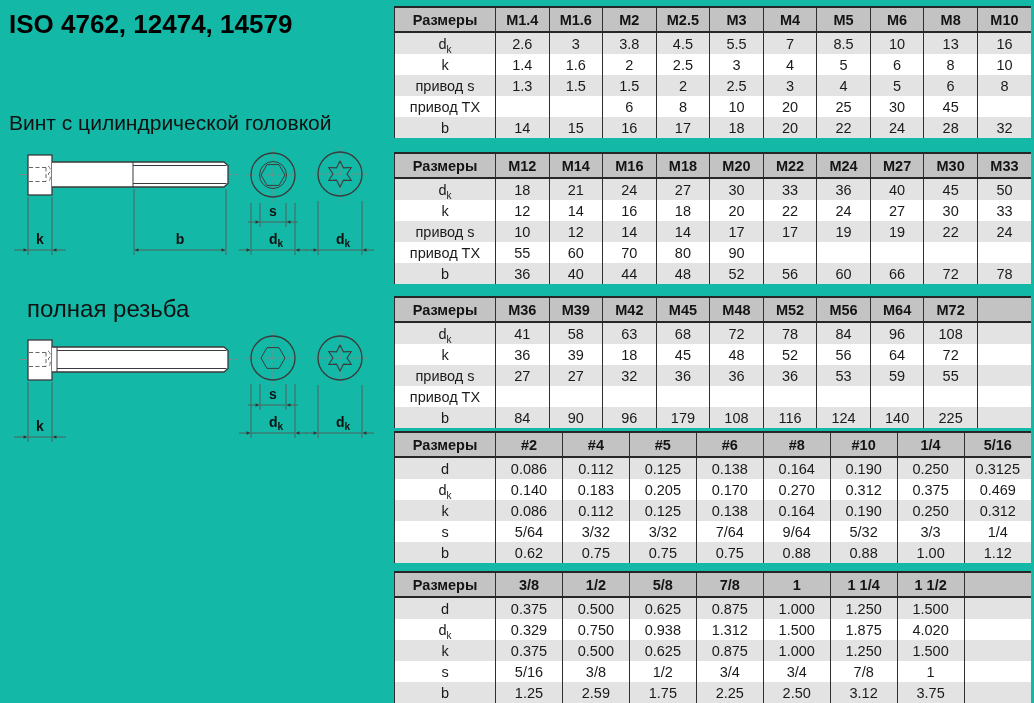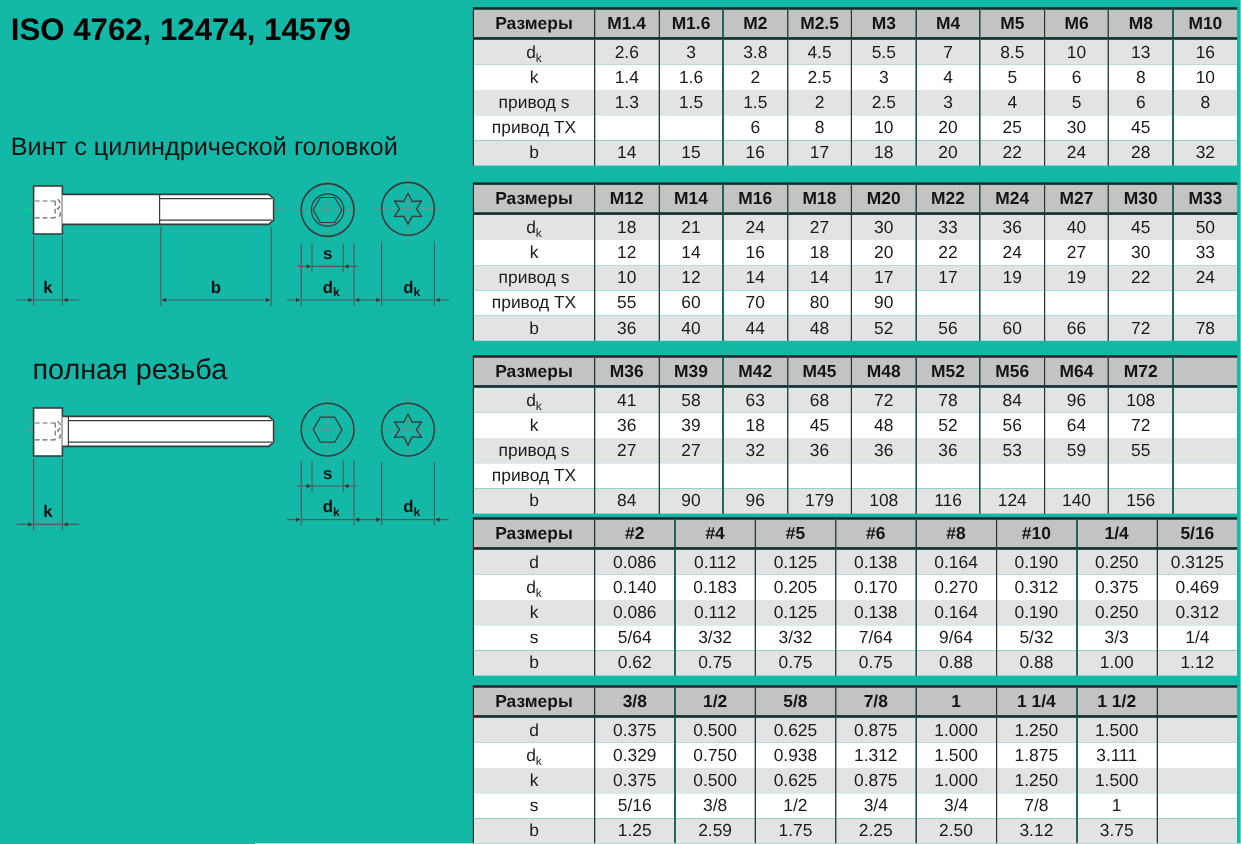--- a/index.html
+++ b/index.html
@@ -458,21 +458,21 @@
           <tr class="stripe">
             <td class="rowlabel">b</td>
             <td>84</td>
             <td>90</td>
             <td>96</td>
             <td>179</td>
             <td>108</td>
             <td>116</td>
             <td>124</td>
             <td>140</td>
-            <td>156</td>
+            <td>225</td>
             <td></td>
           </tr>
         </tbody>
       </table>
     <table id="t3">
         <colgroup>
           <col style="width: 101px;">
           <col>
           <col>
           <col>
@@ -591,21 +591,21 @@
             <td></td>
           </tr>
           <tr>
             <td class="rowlabel">d<sub>k</sub></td>
             <td>0.329</td>
             <td>0.750</td>
             <td>0.938</td>
             <td>1.312</td>
             <td>1.500</td>
             <td>1.875</td>
-            <td>3.111</td>
+            <td>4.020</td>
             <td></td>
           </tr>
           <tr class="stripe">
             <td class="rowlabel">k</td>
             <td>0.375</td>
             <td>0.500</td>
             <td>0.625</td>
             <td>0.875</td>
             <td>1.000</td>
             <td>1.250</td>

